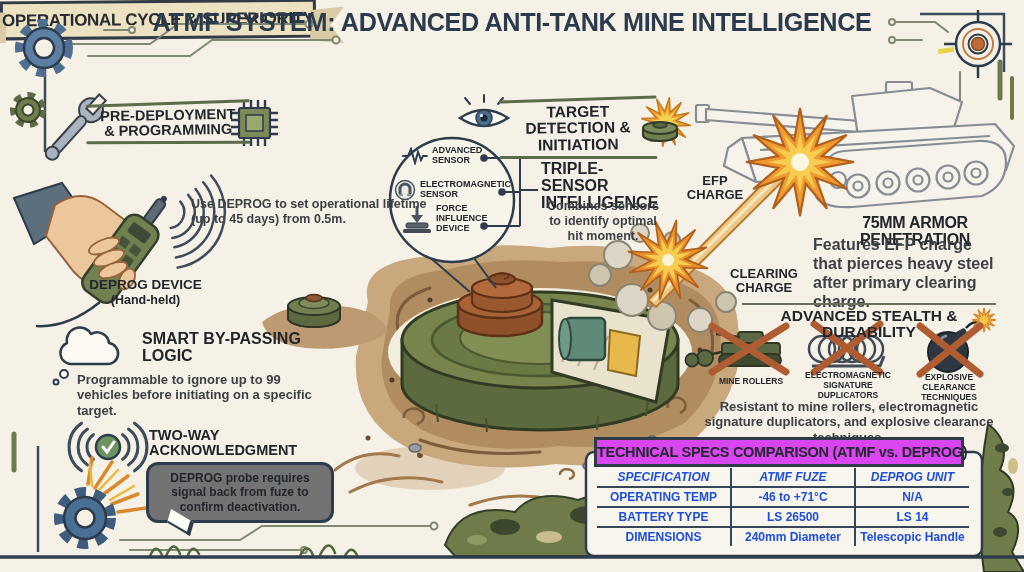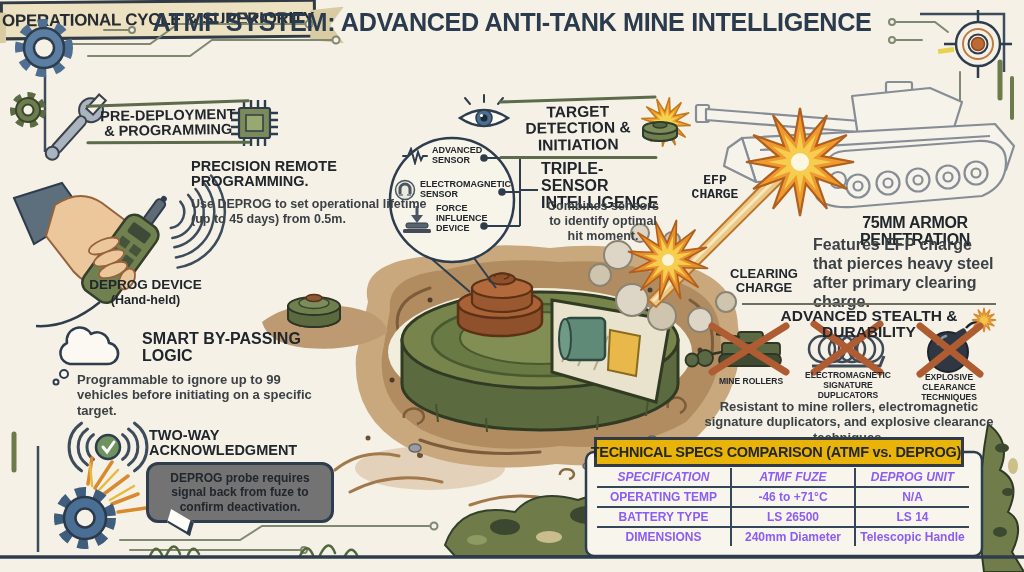--- a/index.html
+++ b/index.html
@@ -41,37 +41,37 @@
           border-left:3px solid #2e3d4d;border-bottom:3px solid #2e3d4d;transform:skewX(35deg) rotate(-45deg);}
 
   #detection-heading{left:505px;top:100px;width:142px;font-size:15.5px;transform:rotate(-0.8deg);}
   .sensor-row{position:absolute;z-index:3;display:flex;align-items:center;gap:4px;}
   .sensor-row .slabel{font-size:9px;font-weight:800;line-height:1.08;color:#20262c;}
   #sensor-seismic{left:402px;top:146px;}
   #sensor-em{left:394px;top:179px;}
   #sensor-force{left:402px;top:204px;}
   #triple-heading{left:541px;top:161px;width:126px;font-size:16px;}
   #triple-body{left:541px;top:199px;width:124px;font-size:12.5px;text-align:center;}
-  #efp-label{left:683px;top:174px;width:64px;font-size:13px;font-weight:800;line-height:1.1;font-family:Liberation Mono, monospace;}
+  #efp-label{left:683px;top:174px;width:64px;font-size:13px;font-weight:800;line-height:1.1;}
   #armor-heading{left:812px;top:215px;width:206px;font-size:16px;letter-spacing:-0.3px;text-align:center;}
   #armor-body{left:813px;top:236px;width:192px;font-size:16px;}
   #clearing-label{left:727px;top:267px;width:74px;font-size:13px;font-weight:800;line-height:1.1;}
   #stealth-heading{left:742px;top:303px;width:254px;font-size:15.5px;border-top:2.5px solid #6a705c;padding-top:3px;}
   .stealth-label{position:absolute;z-index:3;font-size:8.5px;font-weight:800;text-align:center;line-height:1.15;color:#23282e;}
   #stealth-l1{left:706px;top:377px;width:90px;}
   #stealth-l2{left:792px;top:371px;width:112px;}
   #stealth-l3{left:900px;top:373px;width:98px;}
   #stealth-body{left:700px;top:399px;width:298px;font-size:13px;}
 
-  #table-banner{left:594px;top:437px;width:364px;height:24px;background:#eab308;border:3px solid #313b45;
-          display:flex;align-items:center;justify-content:flex-end;z-index:4;}
+  #table-banner{left:594px;top:437px;width:364px;height:24px;background:#d946ef;border:3px solid #313b45;
+          display:flex;align-items:center;justify-content:flex-start;z-index:4;}
   #table-banner .btxt{font-size:14.5px;font-weight:800;color:#23282e;white-space:nowrap;letter-spacing:-0.3px;}
   #spec-table{left:597px;top:468px;width:372px;z-index:4;}
   #spec-table table{border-collapse:collapse;width:372px;table-layout:fixed;}
-  #spec-table th,#spec-table td{font-size:12px;font-weight:800;text-align:center;padding:2px 1px;color:#8b5cf6;}
+  #spec-table th,#spec-table td{font-size:12px;font-weight:800;text-align:center;padding:2px 1px;color:#1d4ed8;}
   #spec-table th{font-style:italic;border-bottom:2.5px solid #35455a;}
   #spec-table td{border-bottom:2px solid #35455a;}
   #spec-table tr:last-child td{border-bottom:none;}
   #spec-table th+th,#spec-table td+td{border-left:2px solid #35455a;}
   #spec-table col.c1{width:134px;} #spec-table col.c2{width:124px;} #spec-table col.c3{width:114px;}
 </style>
 </head>
 <body>
 
 <div class="page">
@@ -378,21 +378,20 @@
   <path d="M0,557 H1024" stroke="#2e3d4d" stroke-width="3.5"></path>
 </svg>
 
   <div class="txt hline" id="title">ATMF SYSTEM: ADVANCED ANTI-TANK MINE INTELLIGENCE</div>
 
   <div id="ribbon">
     <span class="rtxt">OPERATIONAL CYCLE &amp; SUPERIORITY</span>
   </div>
 
   <div class="txt hline center edge-lines" id="predeploy-heading">PRE-DEPLOYMENT &amp; PROGRAMMING</div>
-  <div class="txt hline" id="precision-heading">PRECISION REMOTE PROGRAMMING.</div>
   <div class="txt body" id="precision-body">Use DEPROG to set operational lifetime (up to 45 days) from 0.5m.</div>
   <div class="txt center" id="deprog-label">DEPROG DEVICE</div>
   <div class="txt center" id="deprog-sublabel">(Hand-held)</div>
 
   <div class="txt hline" id="bypass-heading">SMART BY-PASSING LOGIC</div>
   <div class="txt body" id="bypass-body">Programmable to ignore up to 99 vehicles before initiating on a specific target.</div>
 
   <div class="txt hline" id="twoway-heading">TWO-WAY ACKNOWLEDGMENT</div>
   <div class="txt" id="bubble">DEPROG probe requires signal back from fuze to confirm deactivation.</div>
 

